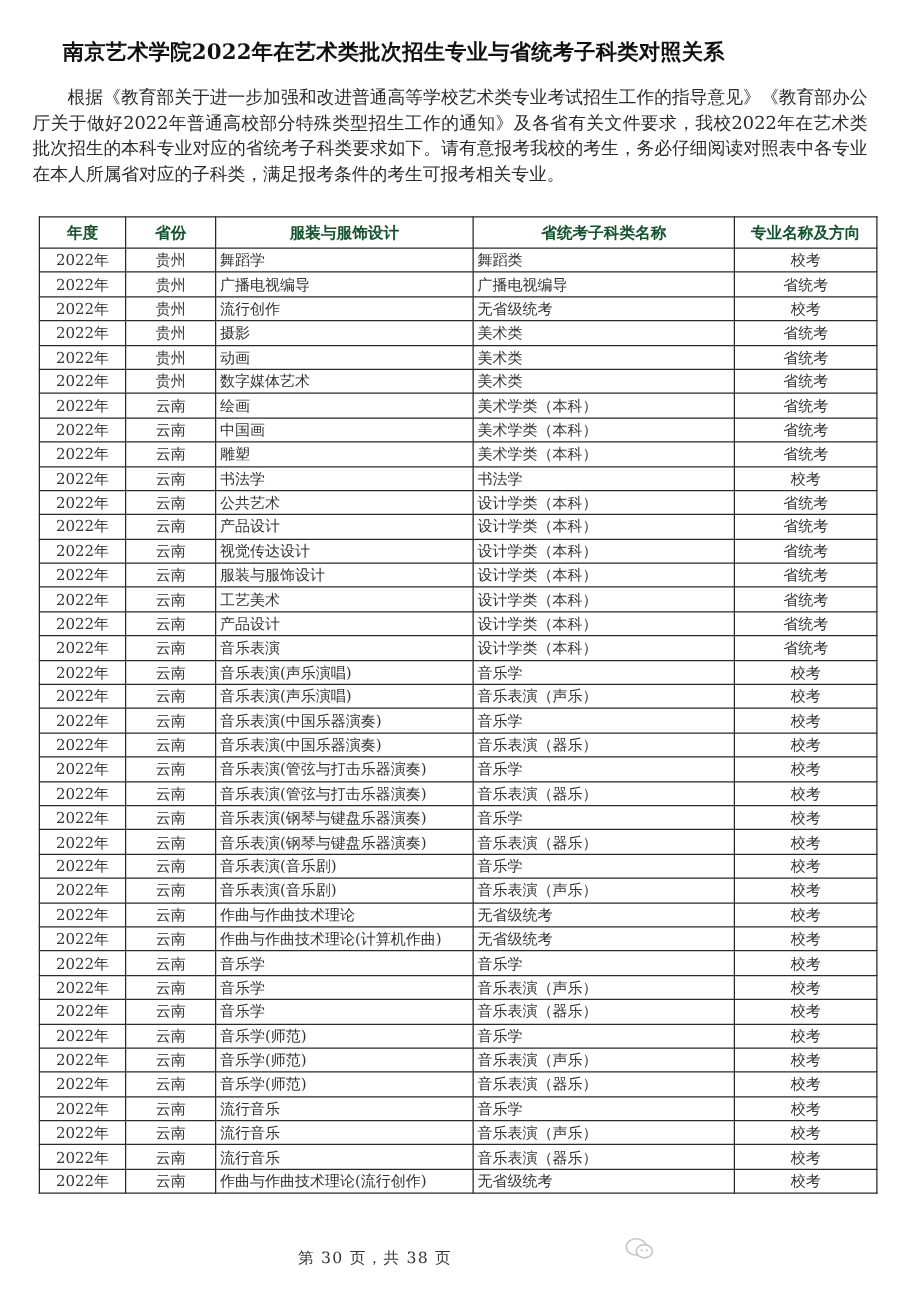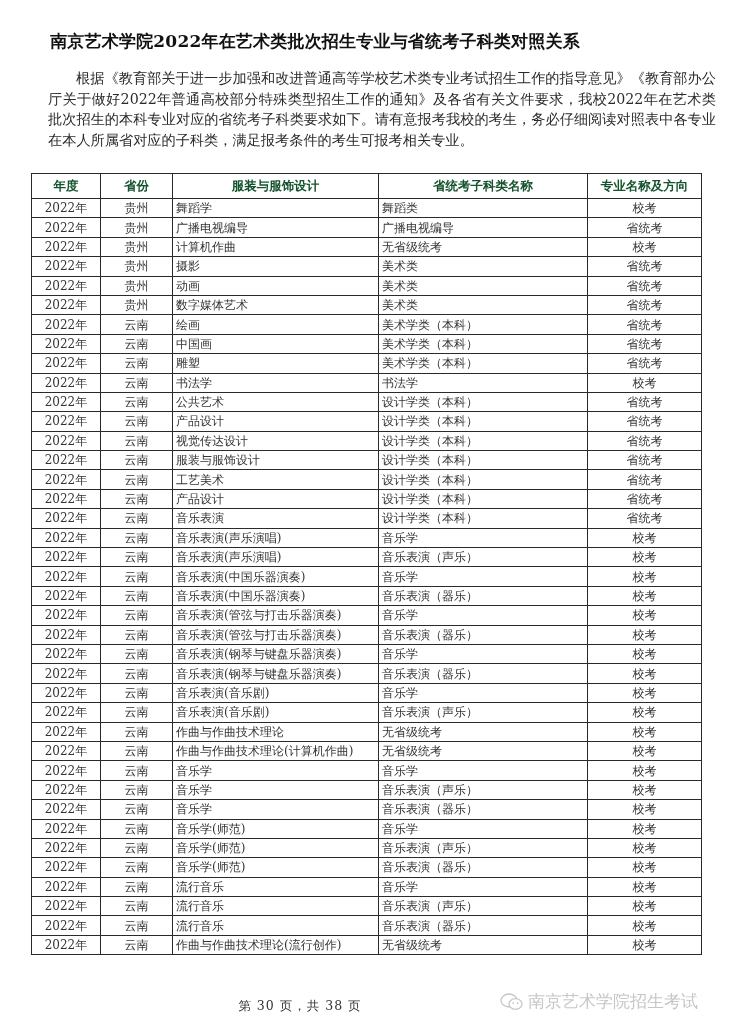--- a/index.html
+++ b/index.html
@@ -22,21 +22,21 @@
       width: 630px;
       text-align: center;
       font-size: 17px;
       font-weight: bold;
       letter-spacing: 0.2px;
       color: #111;
     }
     .intro {
       position: absolute;
       top: 68px;
-      left: 48px;
+      left: 26px;
       width: 668px;
       font-size: 14.2px;
       line-height: 20.5px;
       color: #2a2a2a;
       text-align: justify;
     }
     .intro .indent {
       display: inline-block;
       width: 28px;
     }
@@ -132,21 +132,21 @@
       <tr>
         <td class="c-year">2022年</td>
         <td class="c-prov">贵州</td>
         <td class="c-major">广播电视编导</td>
         <td class="c-sub">广播电视编导</td>
         <td class="c-type">省统考</td>
       </tr>
       <tr>
         <td class="c-year">2022年</td>
         <td class="c-prov">贵州</td>
-        <td class="c-major">计算机作曲</td>
+        <td class="c-major">流行创作</td>
         <td class="c-sub">无省级统考</td>
         <td class="c-type">校考</td>
       </tr>
       <tr>
         <td class="c-year">2022年</td>
         <td class="c-prov">贵州</td>
         <td class="c-major">摄影</td>
         <td class="c-sub">美术类</td>
         <td class="c-type">省统考</td>
       </tr>
@@ -402,14 +402,13 @@
 
 <div class="watermark">
   <span class="wechat-icon">
     <svg width="24" height="18" viewBox="0 0 24 18">
       <ellipse cx="9" cy="7.5" rx="8" ry="6.5" fill="none" stroke="#c4c4c4" stroke-width="1.3"></ellipse>
       <ellipse cx="15.5" cy="11" rx="6.5" ry="5.3" fill="#fff" stroke="#c4c4c4" stroke-width="1.3"></ellipse>
       <circle cx="13.3" cy="10.2" r="0.9" fill="#c4c4c4"></circle>
       <circle cx="17.6" cy="10.2" r="0.9" fill="#c4c4c4"></circle>
     </svg>
   </span>
-  <span>南京艺术学院招生考试</span>
 </div>
 
 </body></html>

